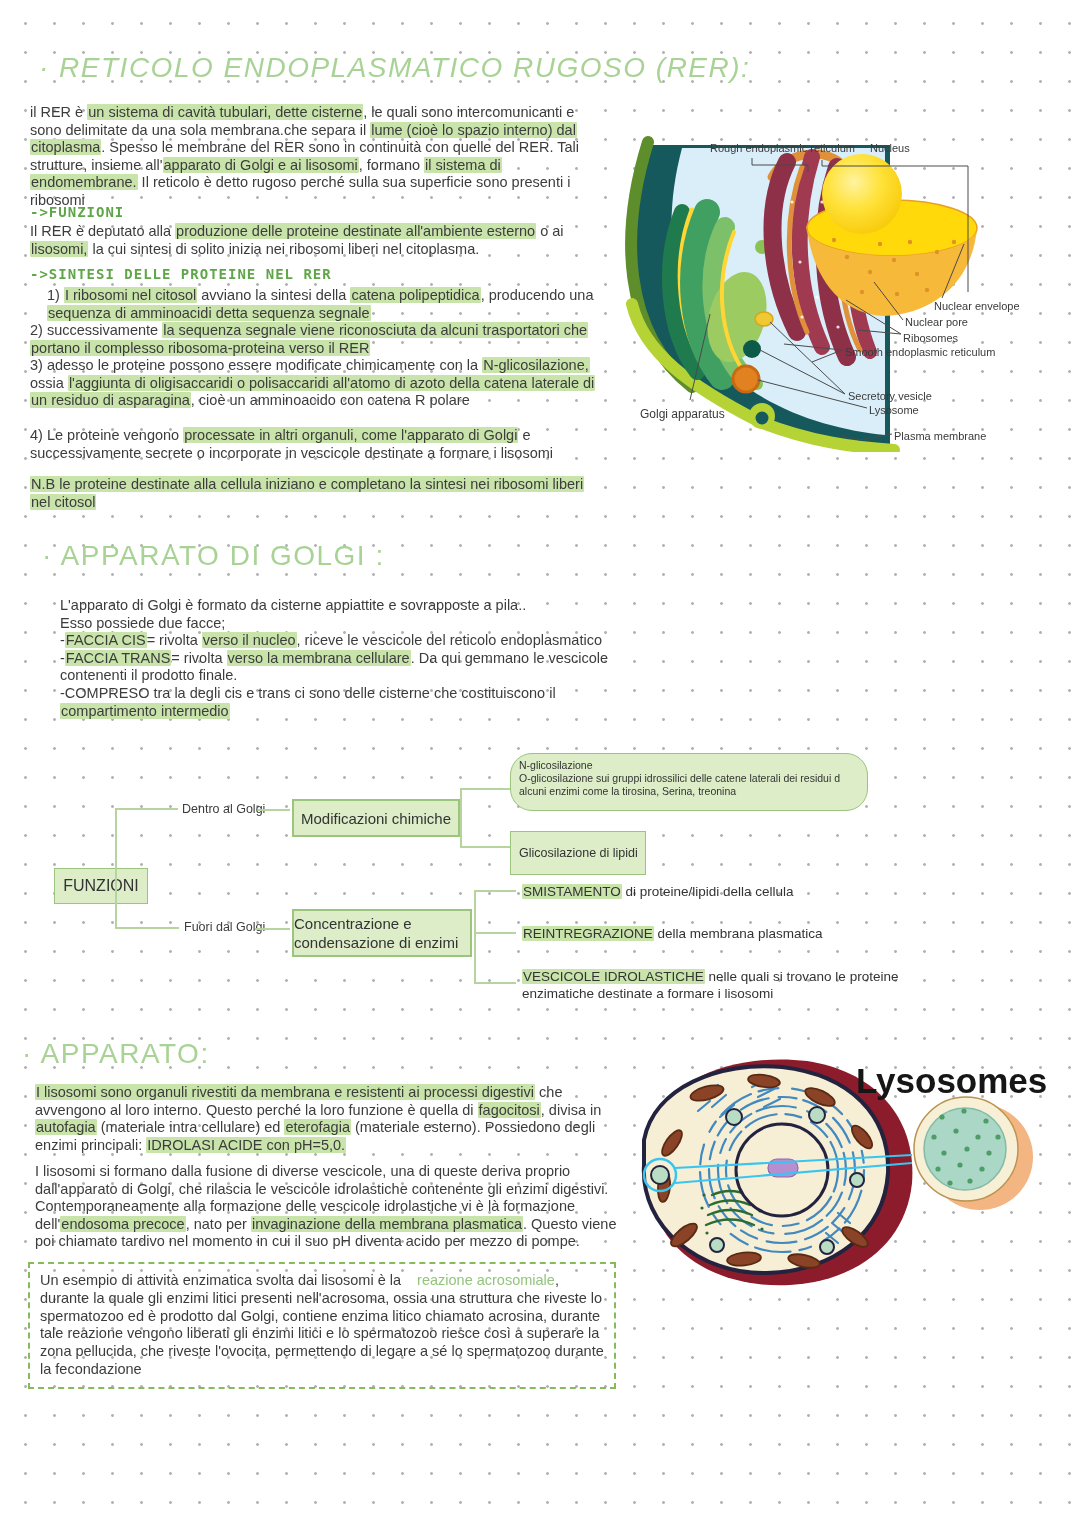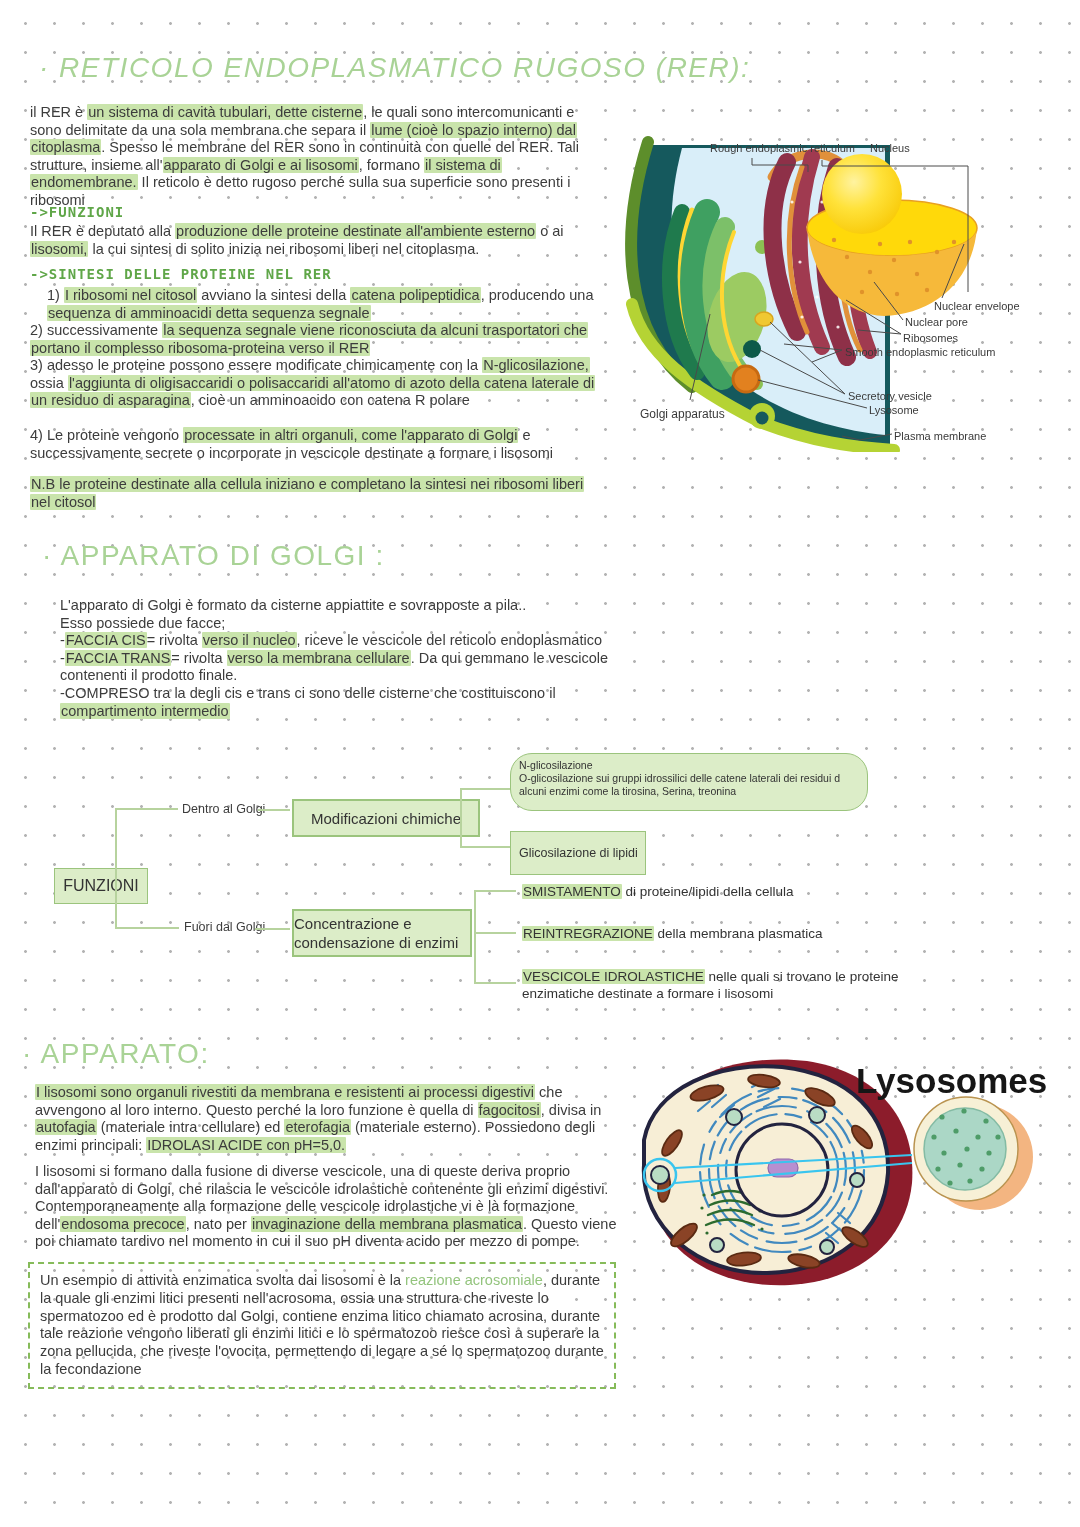--- a/index.html
+++ b/index.html
@@ -15,21 +15,21 @@
     color:#a9d396;font-family:"Liberation Sans",sans-serif;white-space:nowrap;
   }
   .hand{
     position:absolute;font-family:"DejaVu Sans Mono",monospace;font-weight:bold;
     color:#5fa648;font-size:14px;letter-spacing:1px;white-space:nowrap;
   }
   .body{font-size:14.5px;line-height:17.6px;color:#3c3c3c;}
   .para{position:absolute;}
   .prewrap{white-space:pre-wrap;}
   .hl{background:#c9e4ab;padding:0 1px;border-radius:1px;box-decoration-break:clone;-webkit-box-decoration-break:clone;}
-  .gtx{color:#93c47d;}
+  .gtx{color:#93c47d;margin-left:12px;}
   .fbox{
     position:absolute;background:#dcedc8;border:1.6px solid #9bc47d;
     display:flex;align-items:center;box-sizing:border-box;color:#333;
   }
   .line{position:absolute;background:#b7d39e;}
   .flabel{position:absolute;font-size:12.5px;color:#3c3c3c;white-space:nowrap;}
   .leaf{position:absolute;font-size:13.5px;line-height:16.5px;color:#333;}
   .dashedbox{
     position:absolute;border:2px dashed #86bb5a;padding:8px 10px;box-sizing:border-box;
     font-size:14.5px;line-height:17.8px;background:rgba(255,255,255,0.0);
@@ -178,21 +178,21 @@
 -COMPRESO tra la degli cis e trans ci sono delle cisterne che costituiscono il
 </span><span class="hl">compartimento intermedio</span></div>
 
   <div class="fbox" style="left:25px;top:868px;width:94px;height:36px;justify-content:center;font-size:16px;margin-left:29px;">FUNZIONI</div>
 
   <div class="line" style="left:115px;top:808px;width:2px;height:121px;"></div>
   <div class="line" style="left:115px;top:808px;width:63px;height:2px;"></div>
   <div class="flabel" style="left:182px;top:802px;">Dentro al Golgi</div>
   <div class="line" style="left:258px;top:809px;width:32px;height:2px;"></div>
 
-  <div class="fbox" style="left:292px;top:799px;width:188px;height:38px;justify-content:center;font-size:15px;border-width:2px;">Modificazioni chimiche</div>
+  <div class="fbox" style="left:292px;top:799px;width:168px;height:38px;justify-content:center;font-size:15px;border-width:2px;">Modificazioni chimiche</div>
 
   <div class="line" style="left:460px;top:788px;width:2px;height:60px;"></div>
   <div class="line" style="left:462px;top:788px;width:48px;height:2px;"></div>
   <div class="line" style="left:462px;top:846px;width:48px;height:2px;"></div>
 
   <div class="fbox" style="left:510px;top:753px;width:358px;min-height:58px;padding:5px 8px;font-size:10.5px;line-height:13px;display:block;border-radius:22px;">
     <div>N-glicosilazione</div>
     <div>O-glicosilazione sui gruppi idrossilici delle catene laterali dei residui d alcuni enzimi come la tirosina, Serina, treonina</div>
   </div>
 

